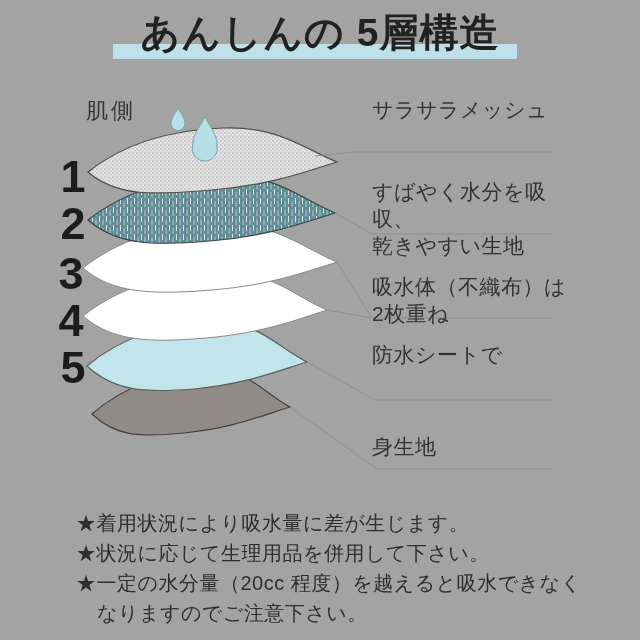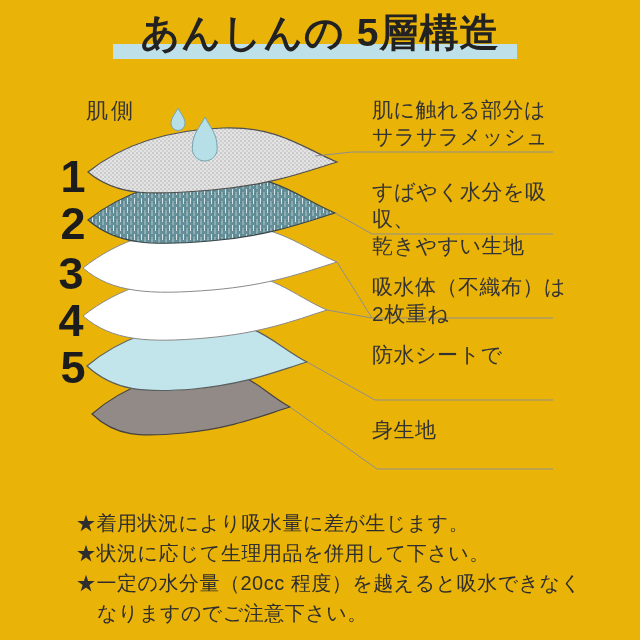--- a/index.html
+++ b/index.html
@@ -1,17 +1,17 @@
 <!DOCTYPE html>
 <html><head>
 <meta charset="utf-8">
 <style>
   html,body { margin:0; padding:0; background:#fff; }
   .page {
-    position:relative; width:640px; height:640px; background:#eab308;
+    position:relative; width:640px; height:640px; background:#a3a3a3;
     font-family:"Liberation Sans", sans-serif; overflow:hidden;
   }
   .title-bar {
     position:absolute; top:44px; left:113px; width:404px; height:15px;
     background:#bee0e9; z-index:1;
   }
   .page-title {
     position:absolute; top:6px; left:0; width:640px; text-align:center;
     font-size:39px; font-weight:bold; color:#222; letter-spacing:1px; z-index:2;
   }
@@ -21,21 +21,21 @@
     letter-spacing:3px; z-index:4;
   }
   .callout {
     position:absolute; left:372px; width:200px; font-size:21px; color:#333;
     line-height:27px; z-index:4; letter-spacing:0.5px;
   }
   .c1 { top:96px; }
   .c2 { top:178px; }
   .c3 { top:261px;margin-top:12px; }
   .c4 { top:341px; }
-  .c5 { top:416px; }
+  .c5 { top:433px; }
   .notes {
     position:absolute; left:76px; top:508px; width:530px;
     font-size:20px; color:#2e2e2e; line-height:30px; z-index:4; letter-spacing:0.5px;
   }
   .note-line { white-space:nowrap; }
   .indent { padding-left:21px; }
   svg text.num {
     font-family:"Liberation Sans", sans-serif; font-size:45px; font-weight:bold;
     fill:#1c1c1c;
   }
@@ -86,21 +86,20 @@
     <text class="num" x="73" y="192" text-anchor="middle">1</text>
     <text class="num" x="73" y="239" text-anchor="middle">2</text>
     <text class="num" x="71" y="289" text-anchor="middle">3</text>
     <text class="num" x="71" y="336" text-anchor="middle">4</text>
     <text class="num" x="73" y="383" text-anchor="middle">5</text>
   </svg>
 
   <div class="skin-side">肌側</div>
 
   <div class="callout c1">
-    <div>肌に触れる部分は</div>
     <div>サラサラメッシュ</div>
   </div>
   <div class="callout c2">
     <div>すばやく水分を吸収、</div>
     <div>乾きやすい生地</div>
   </div>
   <div class="callout c3">
     <div>吸水体（不織布）は</div>
     <div>2枚重ね</div>
   </div>

